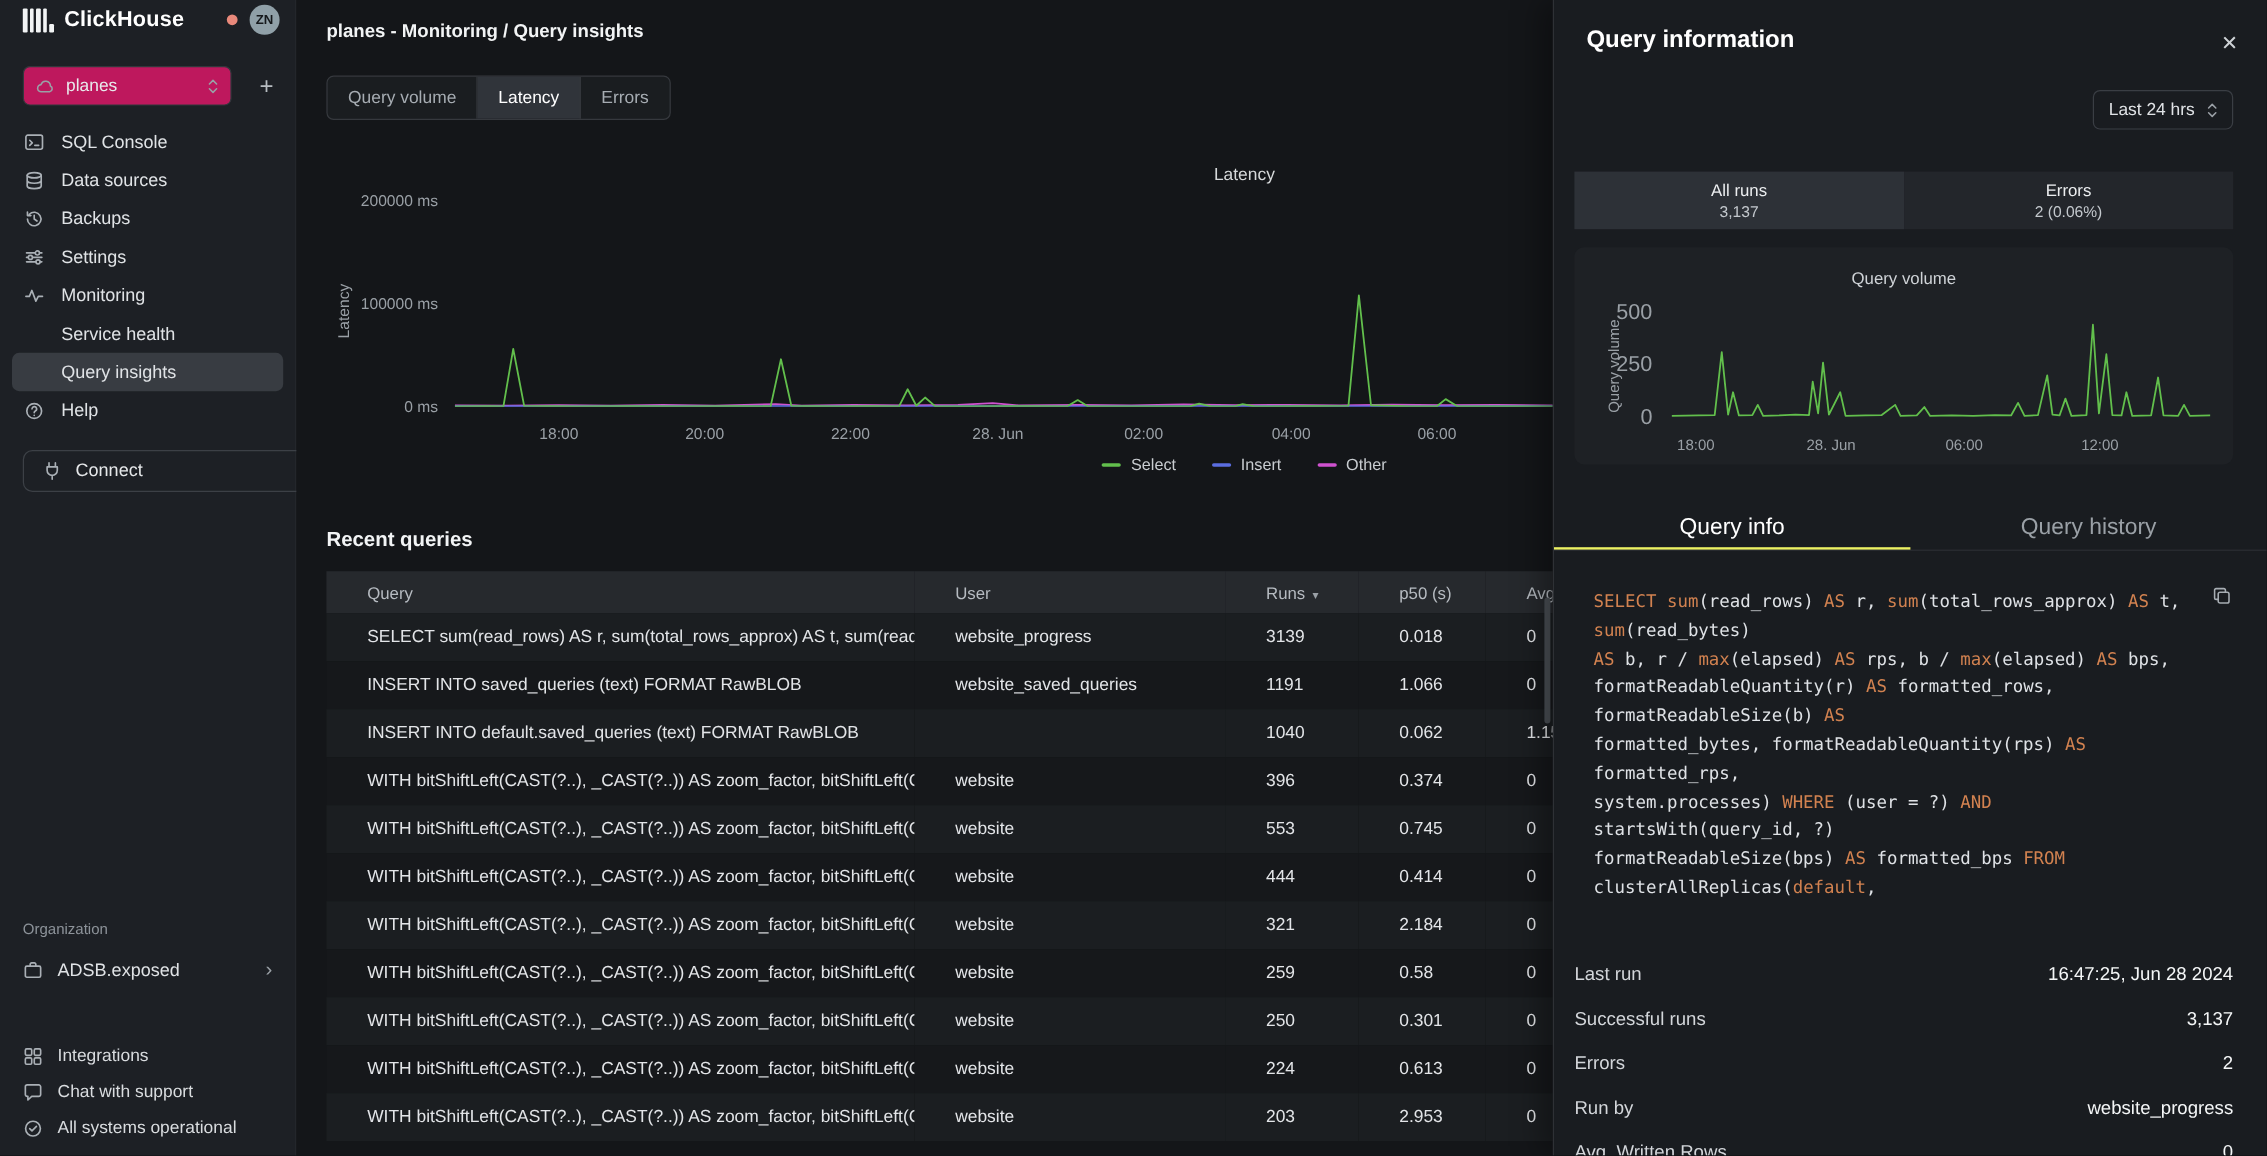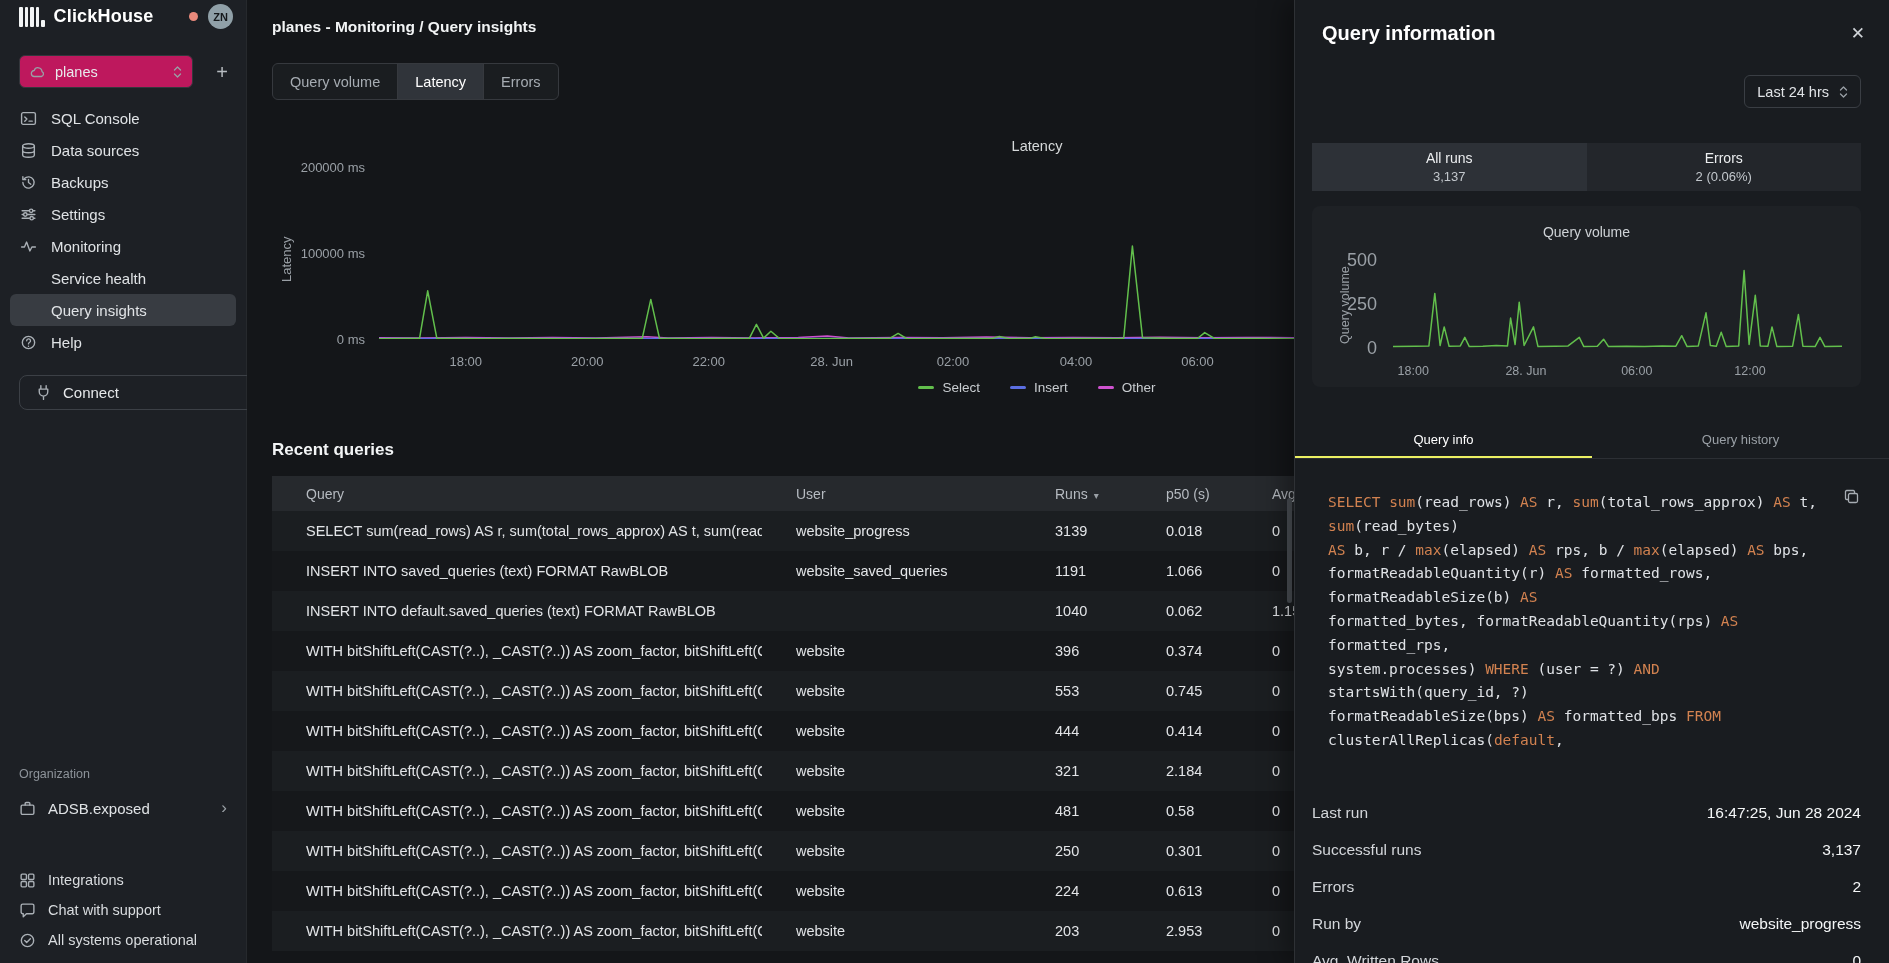--- a/index.html
+++ b/index.html
@@ -67,38 +67,38 @@
   .rq-table th { height:35px; background:#26292d; color:#b6bbc1; font-size:14px; font-weight:400; text-align:left; padding-left:34px; white-space:nowrap; }
   .rq-table td { height:40px; font-size:14.5px; color:#e3e5e8; padding-left:34px; white-space:nowrap; overflow:hidden; }
   .rq-table tbody tr:nth-child(odd)  { background:#1b1e21; }
   .rq-table tbody tr:nth-child(even) { background:#16181b; }
   .rq-table .caret { color:#9aa0a6; font-size:10px; margin-left:6px; }
   .scroll-thumb { position:absolute; right:2px; top:498px; width:5px; height:105px; background:#4c5157; border-radius:3px; }
 
   
   .panel { width:595px; flex-shrink:0; background:#191c20; border-left:1px solid #2e3135; position:relative; overflow:hidden;
            box-shadow:-10px 0 24px rgba(0,0,0,.35); }
-  .panel-header { display:flex; align-items:center; justify-content:space-between; padding:22px 24px 0 27px; }
+  .panel-header { display:flex; align-items:flex-end; justify-content:space-between; padding:22px 24px 0 27px; }
   .panel-title { font-size:20px; font-weight:700; color:#fff; }
   .close-x { font-size:17px; color:#cfd3d7; cursor:pointer; line-height:1; }
   .panel-toolbar { display:flex; justify-content:flex-end; padding:0 28px; margin-top:30px; }
   .range-select { height:33px; border:1px solid #3a3e44; border-radius:6px; display:flex; align-items:center; gap:10px;
                   padding:0 12px; font-size:14.5px; color:#e0e3e6; cursor:pointer; }
   .stat-tabs { display:flex; margin:35px 28px 0 17px; }
   .stat-tab { flex:1; height:48px; text-align:center; padding-top:7px; background:#23262b; cursor:pointer; }
   .stat-tab.active { background:#2d3137; }
   .stat-tab .st-label { font-size:14px; color:#eceef0; }
   .stat-tab .st-value { font-size:13px; color:#c3c8cd; margin-top:3px; }
   .chart-card { margin:15px 28px 0 17px; height:181px; background:#1e2125; border-radius:8px; position:relative; }
   .cc-title { position:absolute; top:18px; left:0; width:100%; text-align:center; font-size:14px; color:#cfd3d7; }
   #vol-yticks span { position:absolute; left:18px; width:47px; text-align:right; transform:translateY(-50%); font-size:18px; color:#9aa0a6; }
   #vol-svg { position:absolute; left:81px; top:54px; }
   #vol-xticks span { position:absolute; top:158px; transform:translateX(-50%); font-size:12.5px; color:#9aa0a6; white-space:nowrap; }
   .panel-tabs { display:flex; margin-top:36px; border-bottom:1px solid #2c2f34; }
-  .panel-tab { width:50%; height:35px; display:flex; align-items:center; justify-content:center; font-size:13px;
+  .panel-tab { width:50%; height:35px; display:flex; align-items:center; justify-content:center; font-size:19px;
                color:#9aa0a6; cursor:pointer; border-bottom:2px solid transparent; }
   .panel-tab.active { color:#fff; border-bottom-color:#ecf163; }
   .sql-block { position:relative; padding:32px 46px 16px 33px; font-family:"DejaVu Sans Mono", monospace;
                font-size:14.5px; line-height:23.8px; color:#dfe2e6; }
   .sql-block .kw { color:#d28250; }
   .copy-icon { position:absolute; right:30px; top:30px; cursor:pointer; display:flex; }
   .kv-list { padding:0 28px 0 17px; margin-top:26px; }
   .kv-row { display:flex; justify-content:space-between; align-items:center; height:37px; font-size:15.5px; }
   .kv-row .kv-label { color:#d3d6da; }
   .kv-row .kv-value { color:#f4f6f7; }
@@ -362,21 +362,21 @@
         <tr>
           <td>WITH bitShiftLeft(CAST(?..), _CAST(?..)) AS zoom_factor, bitShiftLeft(CAST(?..), ? ...</td>
           <td>website</td>
           <td>321</td>
           <td>2.184</td>
           <td>0</td>
         </tr>
         <tr>
           <td>WITH bitShiftLeft(CAST(?..), _CAST(?..)) AS zoom_factor, bitShiftLeft(CAST(?..), ? ...</td>
           <td>website</td>
-          <td>481</td>
+          <td>259</td>
           <td>0.58</td>
           <td>0</td>
         </tr>
         <tr>
           <td>WITH bitShiftLeft(CAST(?..), _CAST(?..)) AS zoom_factor, bitShiftLeft(CAST(?..), ? ...</td>
           <td>website</td>
           <td>250</td>
           <td>0.301</td>
           <td>0</td>
         </tr>

